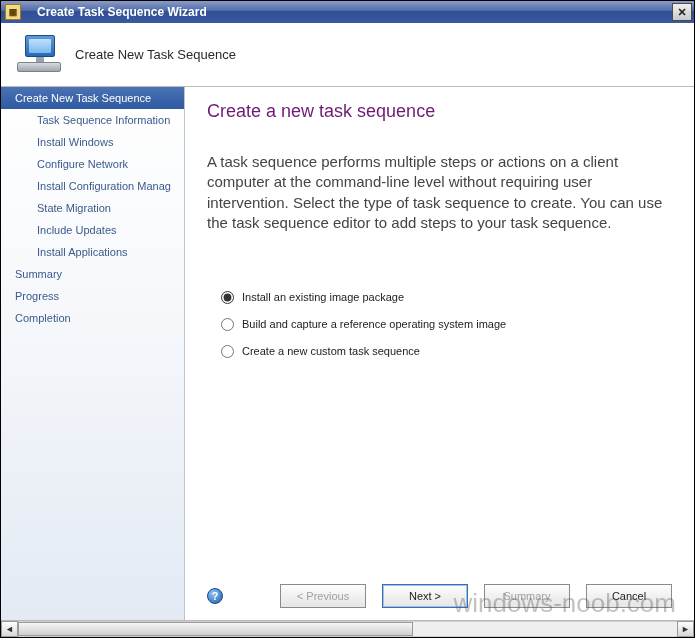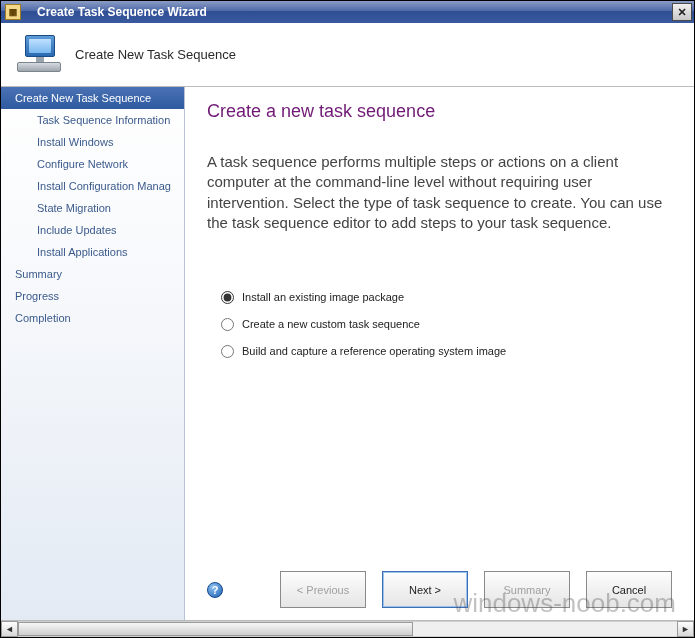--- a/index.html
+++ b/index.html
@@ -188,21 +188,21 @@
     font-weight: bold;
     display: flex;
     align-items: center;
     justify-content: center;
     margin-right: auto;
     cursor: pointer;
     border: 1px solid #14488a;
   }
   .btn {
     min-width: 86px;
-    height: 37px;
+    height: 24px;
     background: linear-gradient(to bottom, #fdfdfd, #e5e5e5);
     border: 1px solid #8a8a8a;
     font-size: 11px;
     color: #222;
     cursor: pointer;
     padding: 0 10px;
   }
   .btn:disabled, .btn.disabled {
     color: #a0a0a0;
     cursor: default;
@@ -296,25 +296,25 @@
       <div class="page-heading">Create a new task sequence</div>
       <div class="description">A task sequence performs multiple steps or actions on a client computer at the command-line level without requiring user intervention. Select the type of task sequence to create. You can use the task sequence editor to add steps to your task sequence.</div>
 
       <div class="radio-group" id="radio-group">
           <label class="radio-row">
             <input type="radio" name="tasktype" checked="" style="">
             <span>Install an existing image package</span>
           </label>
           <label class="radio-row">
             <input type="radio" name="tasktype" style="">
-            <span>Create a new custom task sequence</span>
+            <span>Build and capture a reference operating system image</span>
           </label>
           <label class="radio-row">
             <input type="radio" name="tasktype" style="">
-            <span>Build and capture a reference operating system image</span>
+            <span>Create a new custom task sequence</span>
           </label>
         </div>
 
       <div class="content-fill"></div>
 
       <div class="footer-row">
         <div class="help-icon">?</div>
         <button class="btn disabled" disabled="">&lt; Previous</button>
         <button class="btn default">Next &gt;</button>
         <button class="btn disabled" disabled="">Summary</button>

